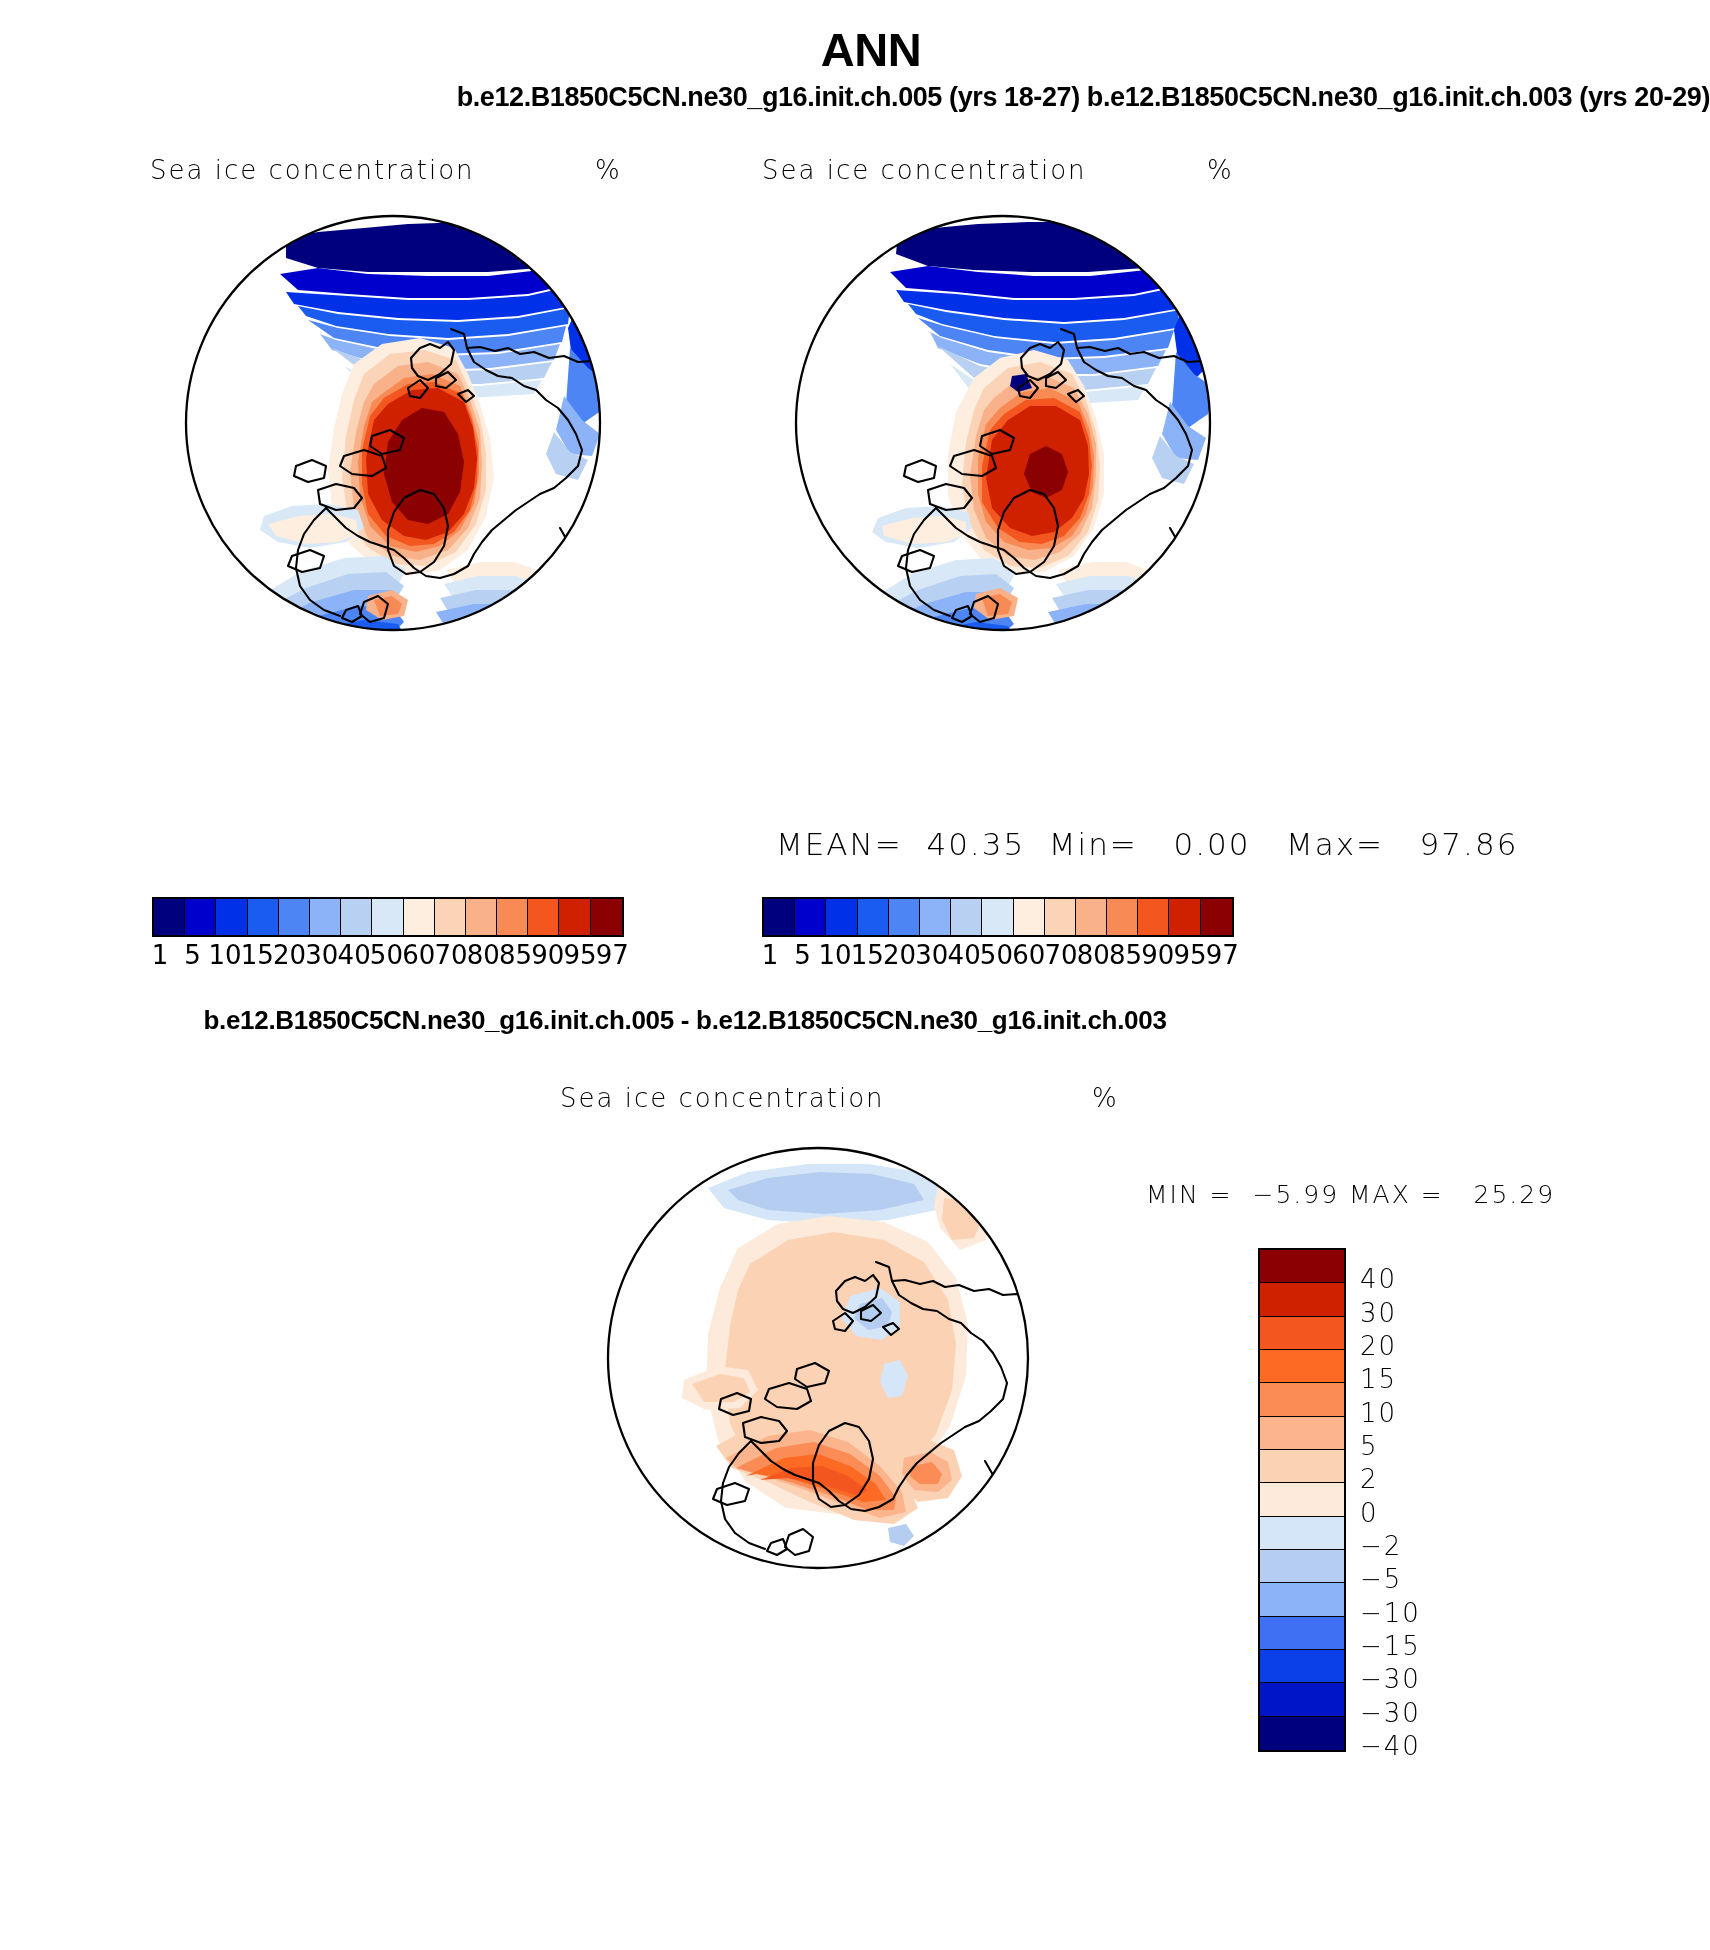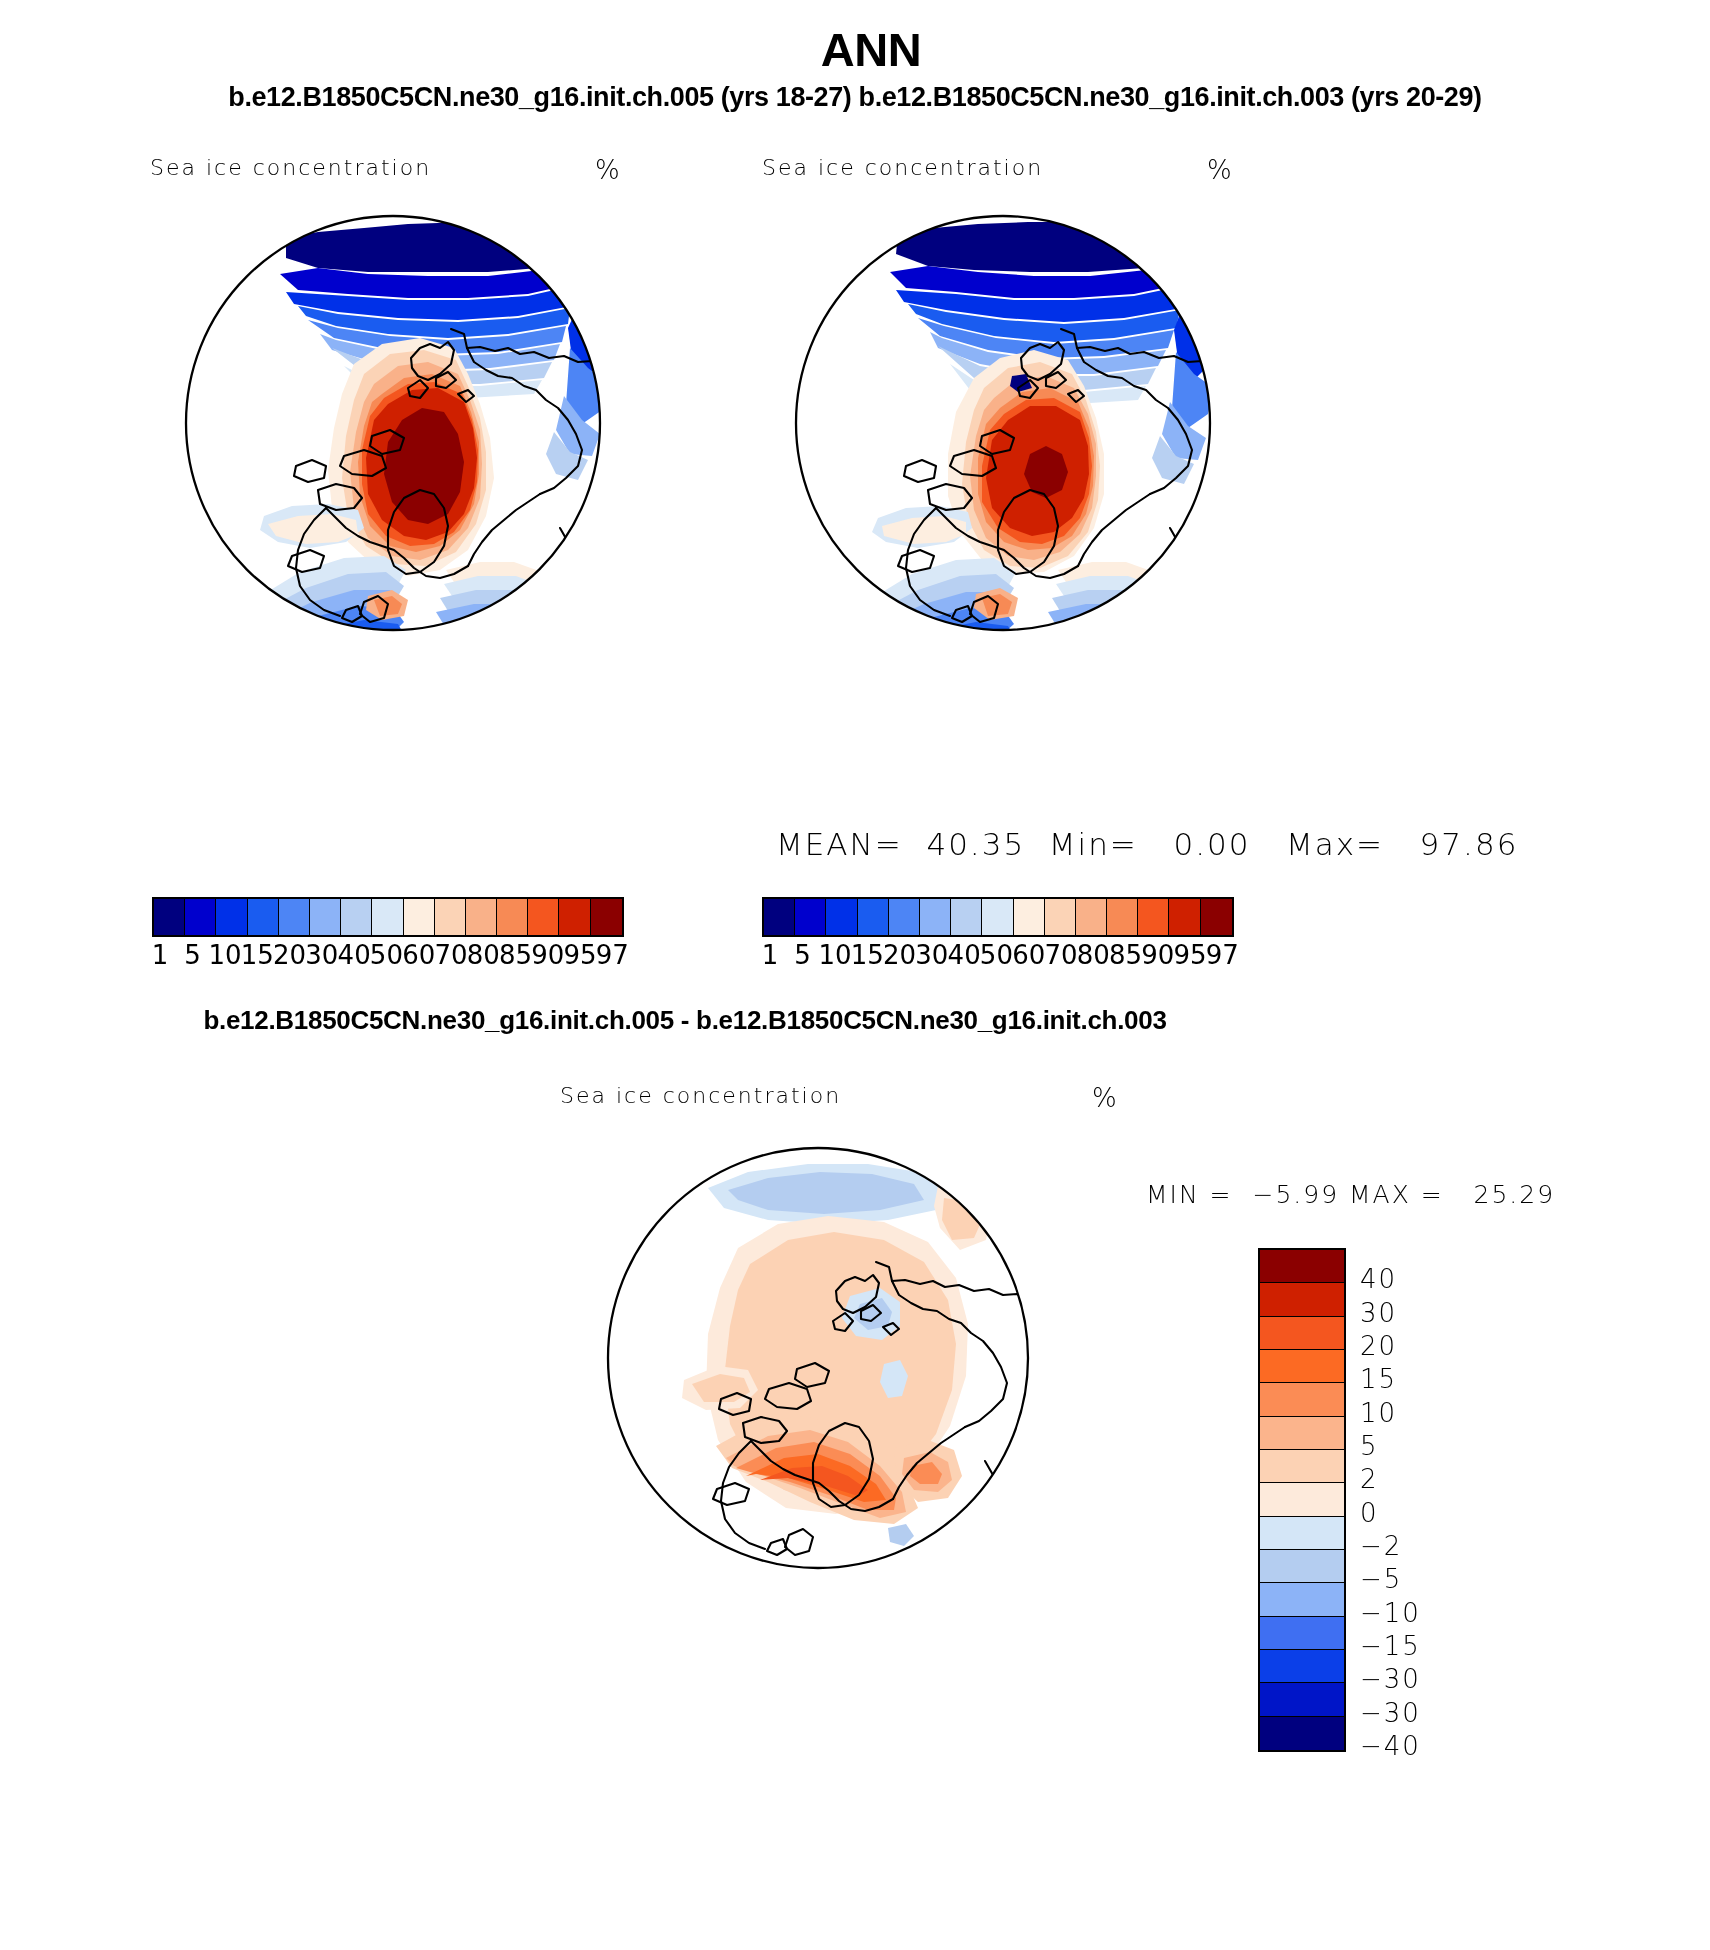--- a/index.html
+++ b/index.html
@@ -24,21 +24,21 @@
   }
 
   
   .ncl{
     font-family:"DejaVu Sans",sans-serif;
     font-weight:300;
     letter-spacing:2px;
     white-space:pre;
   }
 
-  .panel-label{position:absolute;font-size:22px;}
+  .panel-label{position:absolute;font-size:26px;}
   .panel-units{position:absolute;font-size:26px;}
   .stats{position:absolute;font-size:26px;white-space:pre;}
 
   
   .map{position:absolute;}
   .map svg{display:block;}
 
   
   .cbar-h{position:absolute;display:flex;border:2px solid #000;box-sizing:content-box;}
   .cbar-h .cell{height:100%;border-right:1.6px solid #000;box-sizing:border-box;}
@@ -52,21 +52,21 @@
   .cbar-v .cell:last-child{border-bottom:none;}
   .cbar-v-labels{position:absolute;font-size:26px;}
   .cbar-v-labels span{position:absolute;left:0;white-space:pre;}
 </style>
 </head>
 <body>
 
 <div class="page">
 
   <div class="main-title" style="top:22px;">ANN</div>
-  <div class="sub-title" style="top:82px;">b.e12.B1850C5CN.ne30_g16.init.ch.005 (yrs 18-27) b.e12.B1850C5CN.ne30_g16.init.ch.003 (yrs 20-29)</div>
+  <div class="sub-title" style="top:82px;text-align:right;">b.e12.B1850C5CN.ne30_g16.init.ch.005 (yrs 18-27) b.e12.B1850C5CN.ne30_g16.init.ch.003 (yrs 20-29)</div>
 
   <div class="panel-label ncl" style="left:150px;top:155px;">Sea ice concentration</div>
   <div class="panel-units ncl" style="left:595px;top:155px;">%</div>
 
   <div class="map" style="left:168px;top:198px;">
     <svg width="450" height="450" viewBox="0 0 450 450">
       <defs>
         <clipPath id="clipL">
             <circle cx="225" cy="225" r="207"></circle>
           </clipPath>

